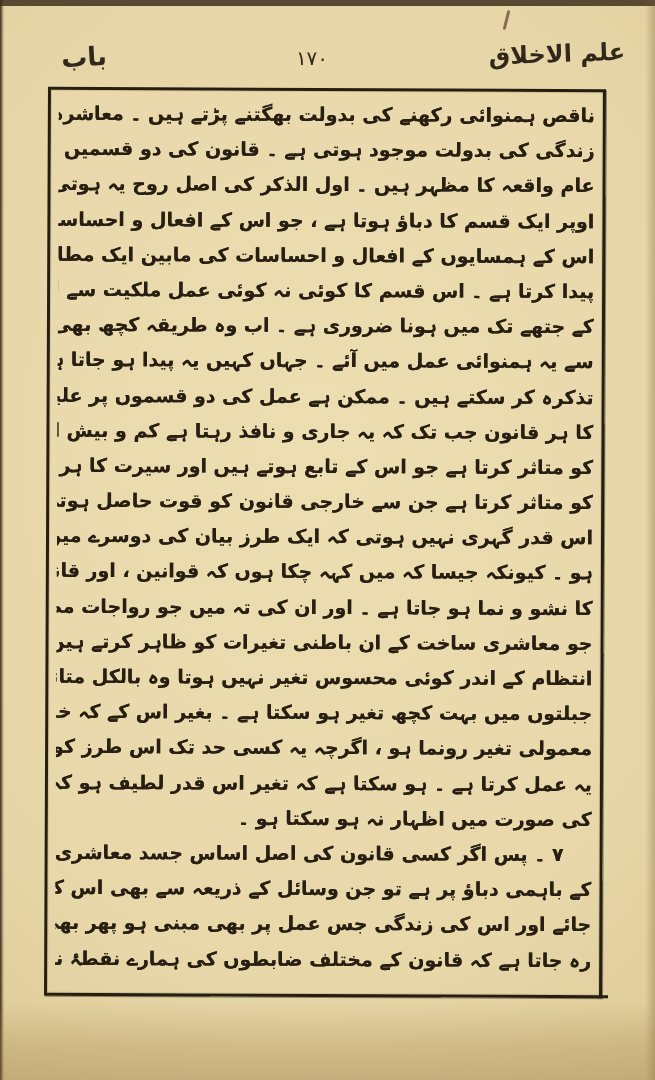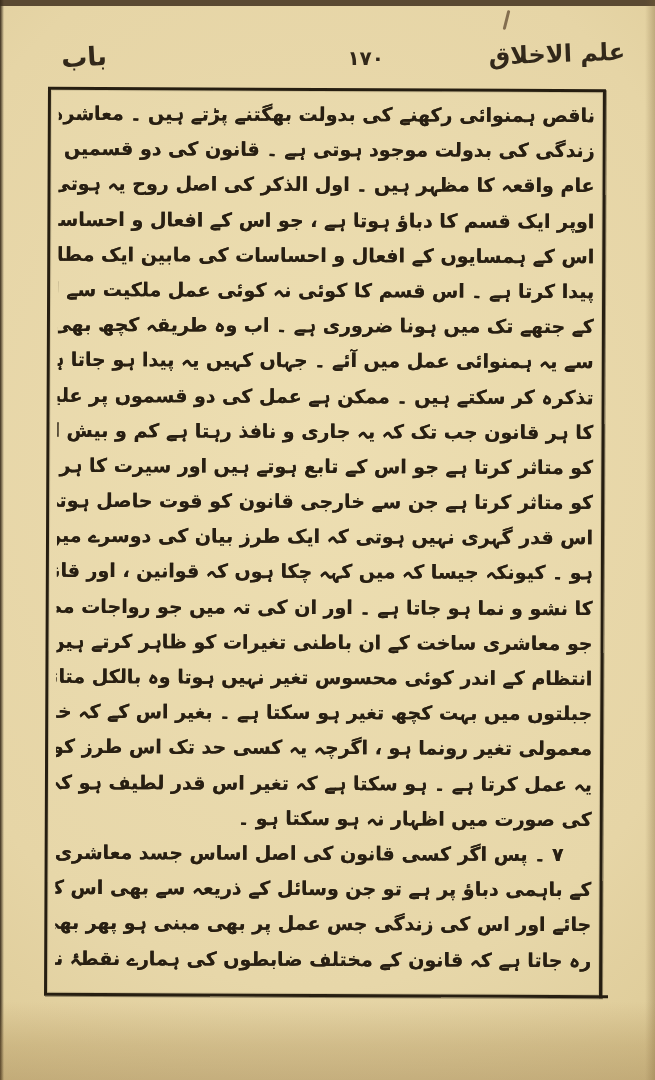--- a/index.html
+++ b/index.html
@@ -24,22 +24,22 @@
     background:linear-gradient(to right,#3a2d1c,rgba(58,45,28,0));}
   .edge-right{position:absolute;top:0;right:0;width:10px;height:100%;
     background:linear-gradient(to left,rgba(120,95,55,.35),rgba(120,95,55,0));}
   
   .running-head{position:absolute;top:34px;left:0;width:100%;height:52px;color:#32281a;}
   .head-title{
     position:absolute;right:18px;top:6px;width:160px;text-align:center;
     font-size:24px;font-weight:bold;transform:rotate(-2deg);
   }
   .head-page{
-    position:absolute;left:304px;top:12px;width:80px;text-align:right;
-    font-size:20px;font-weight:bold;letter-spacing:2px;
+    position:absolute;left:272px;top:12px;width:80px;text-align:center;
+    font-size:20px;font-weight:normal;letter-spacing:2px;
   }
   .head-chapter{
     position:absolute;left:44px;top:8px;width:80px;text-align:center;
     font-size:26px;font-weight:bold;transform:rotate(-3deg);
   }
   .ink-smudge{
     position:absolute;top:10px;left:505px;width:3px;height:20px;
     background:#6a543a;transform:rotate(14deg);border-radius:2px;opacity:.8;
   }
   

